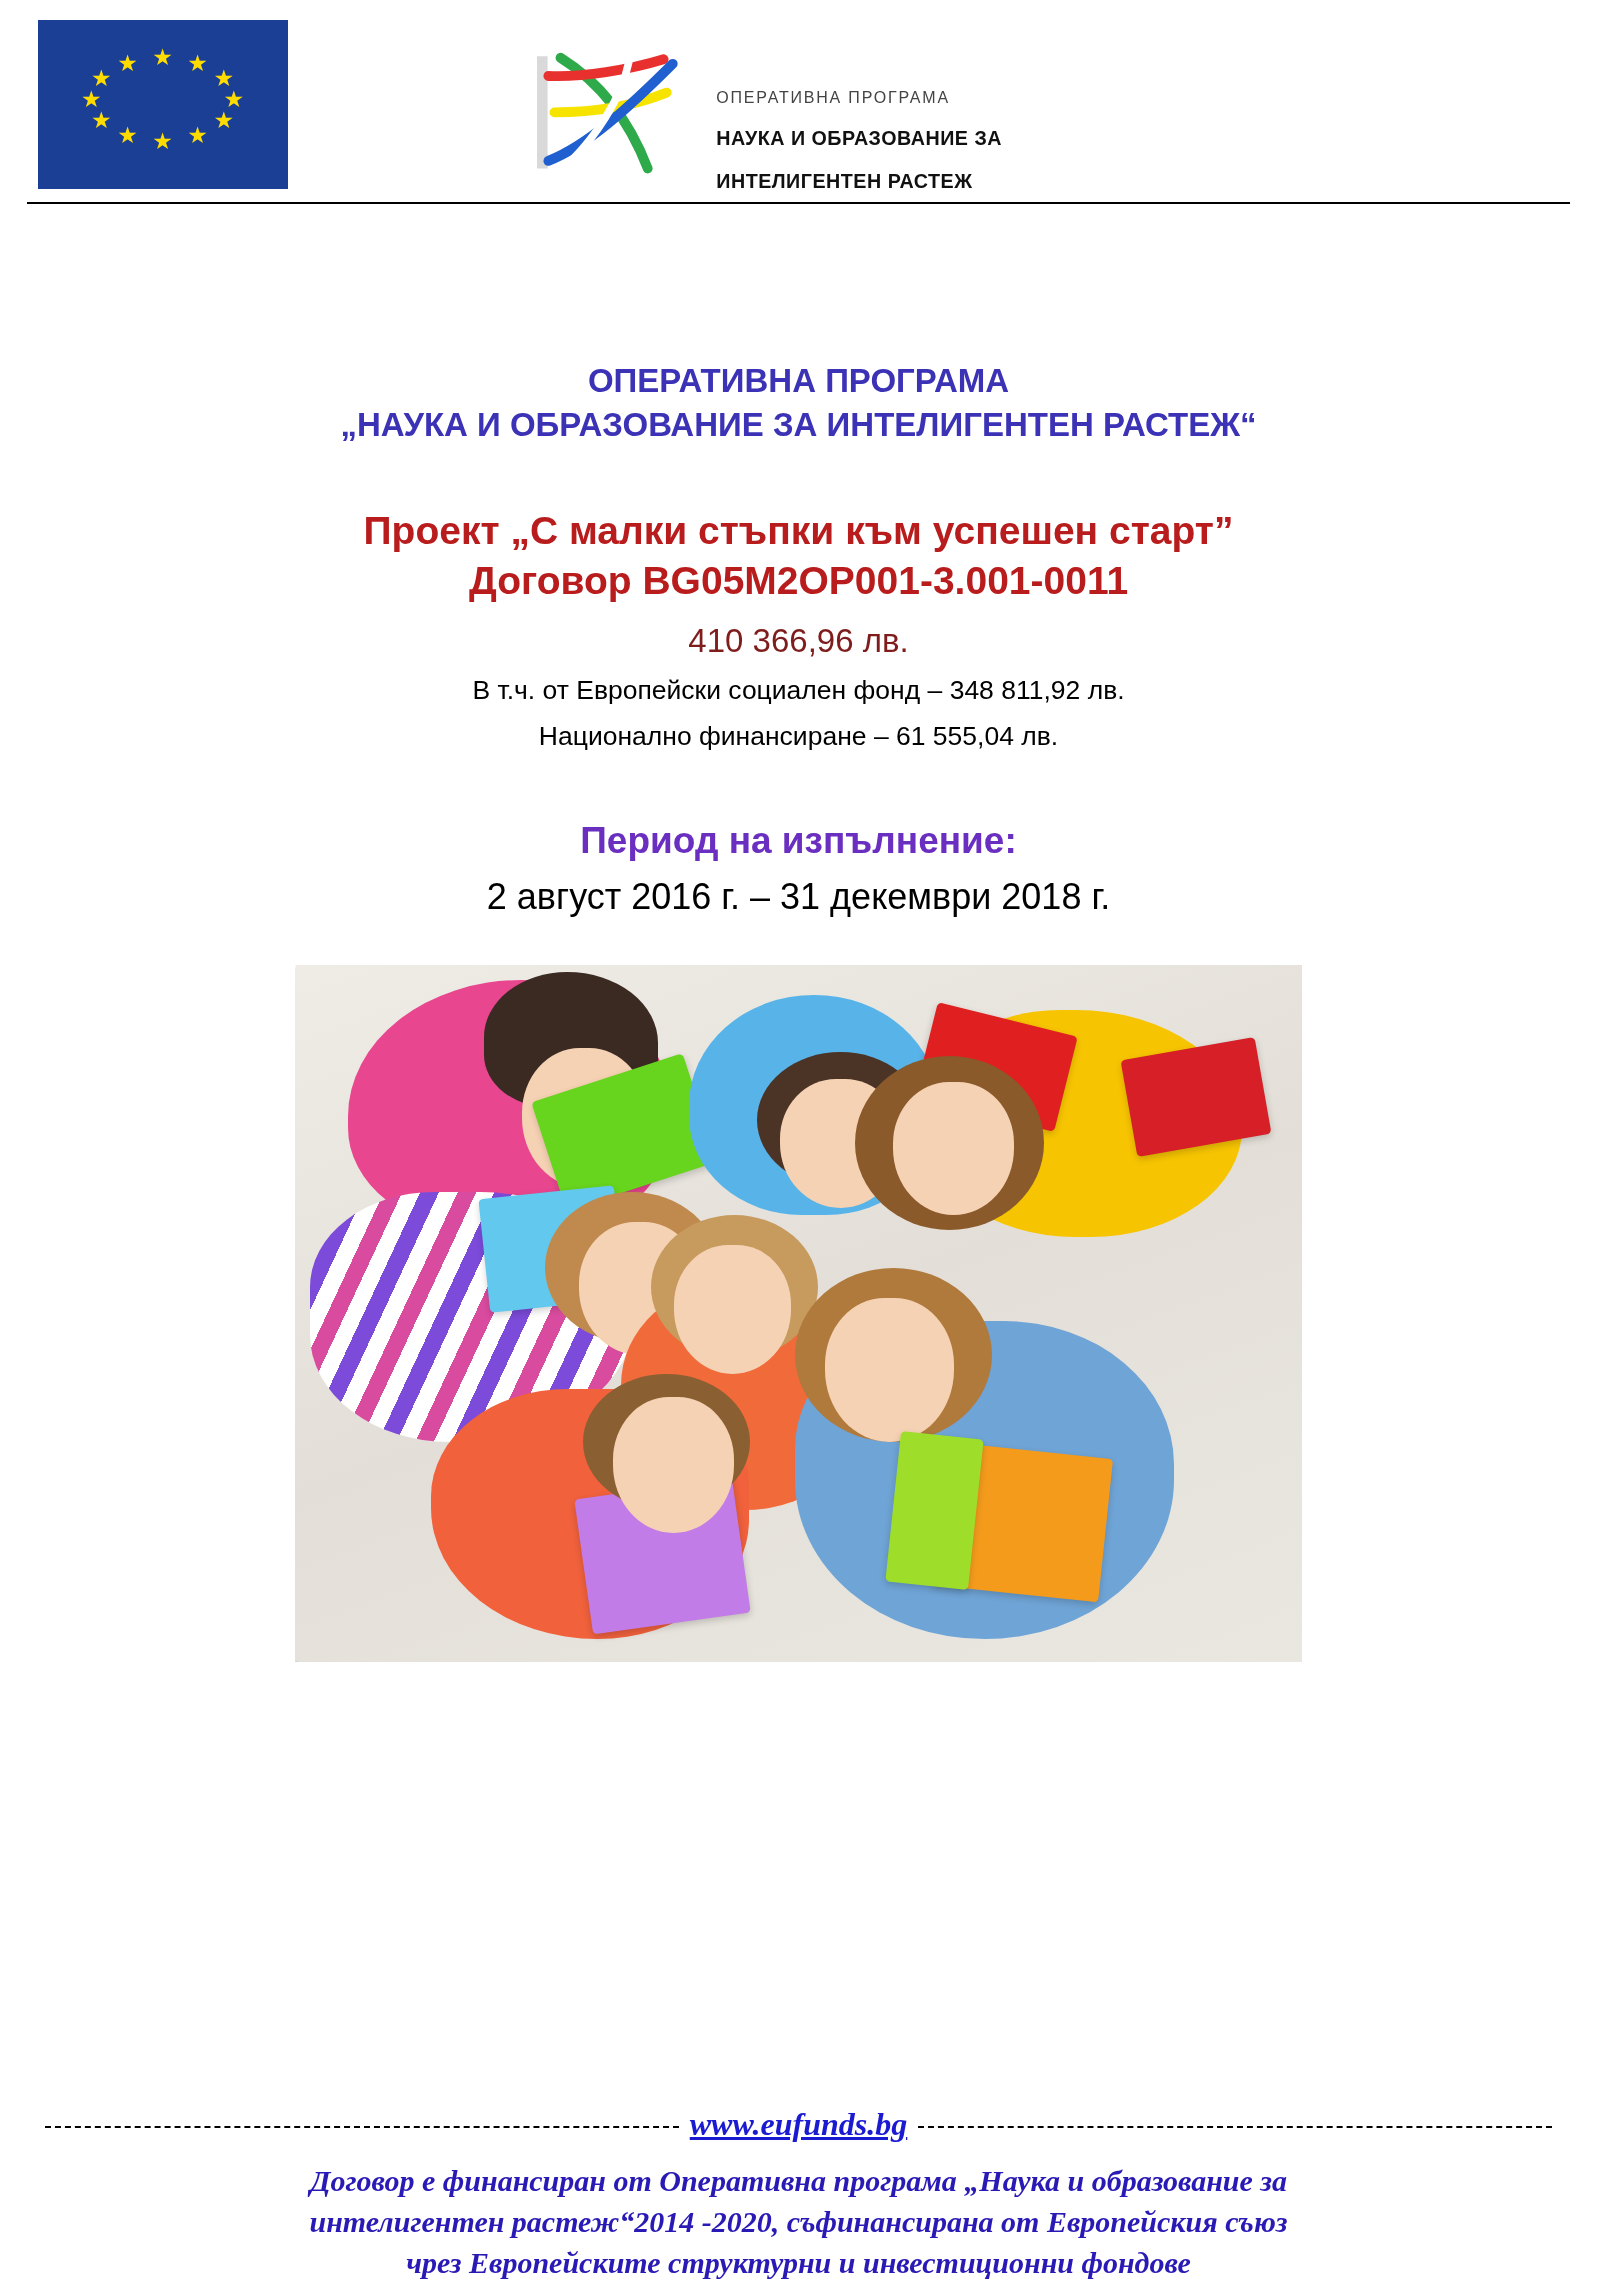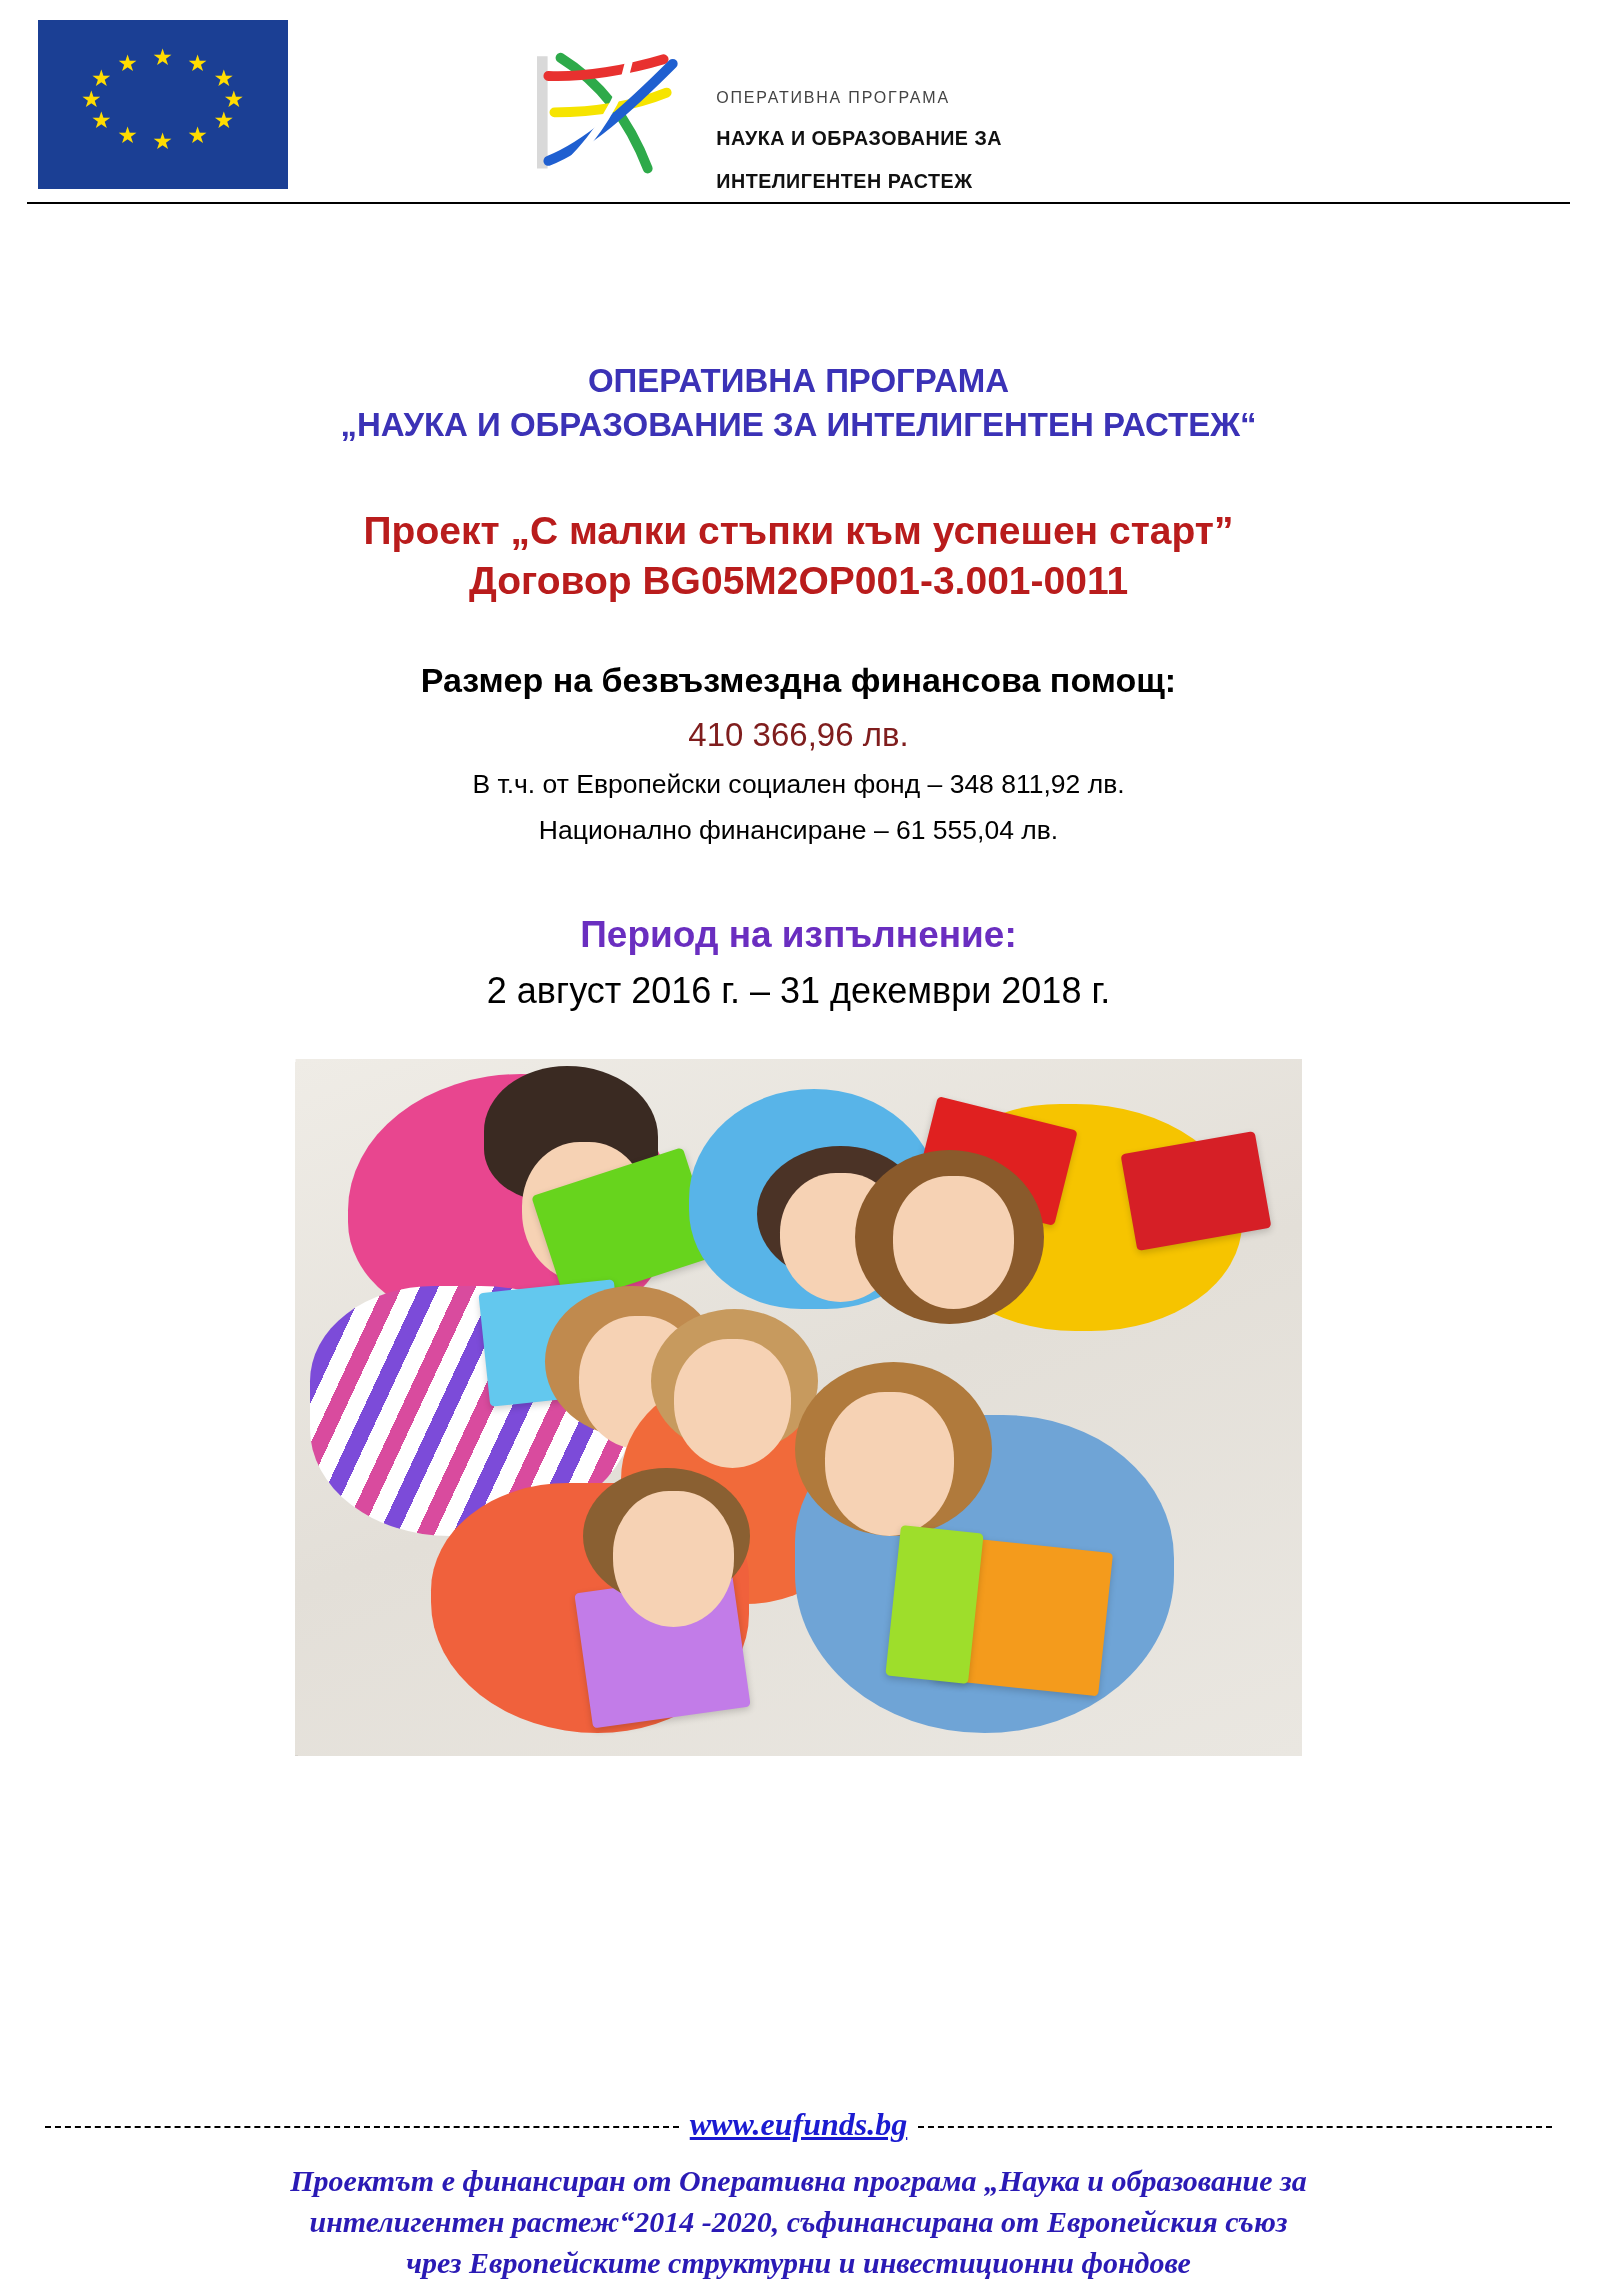--- a/index.html
+++ b/index.html
@@ -271,21 +271,20 @@
   <div class="prog-title">
     <div>ОПЕРАТИВНА ПРОГРАМА</div>
     <div>„НАУКА И ОБРАЗОВАНИЕ ЗА ИНТЕЛИГЕНТЕН РАСТЕЖ“</div>
   </div>
 
   <div class="project-title">
     <div>Проект „С малки стъпки към успешен старт”</div>
     <div>Договор  BG05M2OP001-3.001-0011</div>
   </div>
 
-  <div class="grant-label">Размер на безвъзмездна финансова помощ:</div>
   <div class="grant-amount">410 366,96 лв.</div>
   <div class="grant-line">В т.ч. от Европейски социален фонд – 348 811,92 лв.</div>
   <div class="grant-line">Национално финансиране – 61 555,04 лв.</div>
 
   <div class="period-label">Период на изпълнение:</div>
   <div class="period-value">2 август 2016 г. – 31 декември 2018 г.</div>
 
   <div class="photo-wrap">
     <div class="floor"></div>
 
@@ -329,18 +328,18 @@
   </div>
 </div>
 
 <div class="footer">
   <div class="dash-line">
     <div class="dashes"></div>
     <a class="site" href="#">www.eufunds.bg</a>
     <div class="dashes"></div>
   </div>
   <div class="footer-text">
-    <div>Проектът е  финансиран от Оперативна програма „Наука и образование за</div>
+    <div>Договор е  финансиран от Оперативна програма „Наука и образование за</div>
     <div>интелигентен растеж“2014 -2020, съфинансирана от Европейския съюз</div>
     <div>чрез Европейските структурни и инвестиционни фондове</div>
   </div>
 </div>
 
 
 </body></html>

